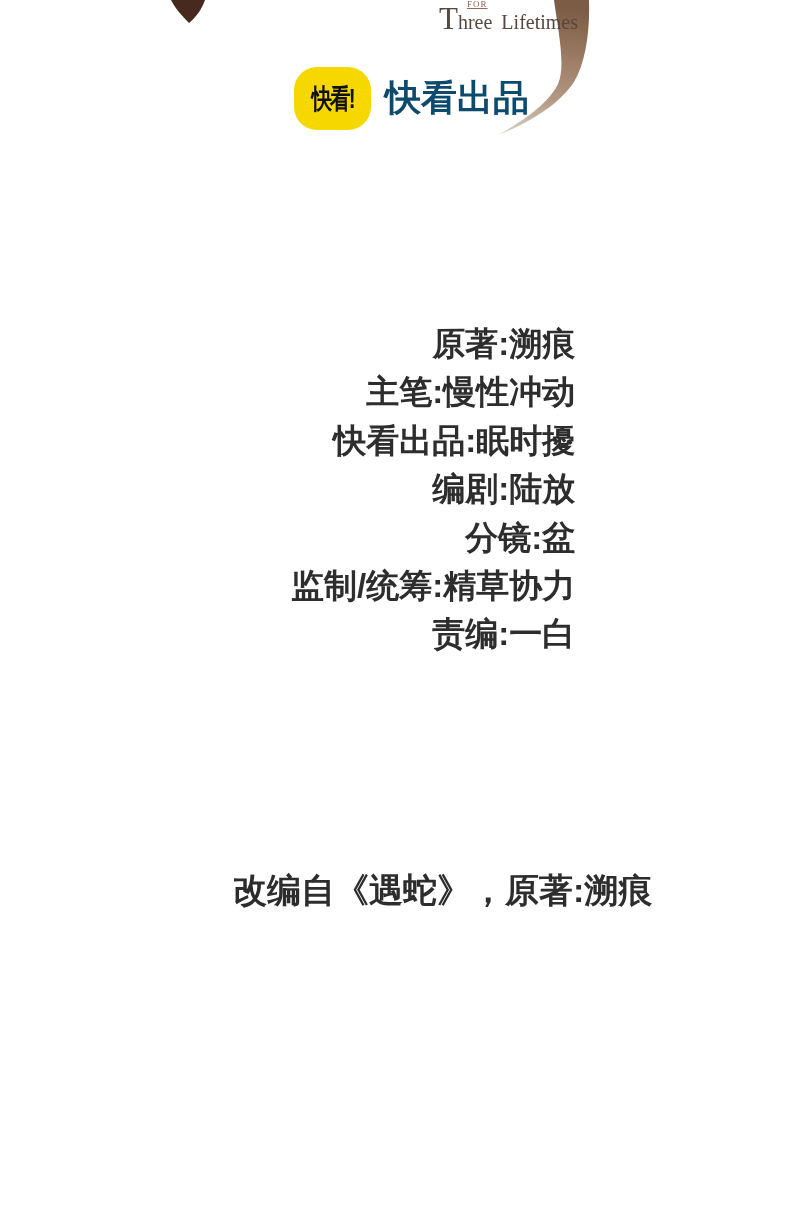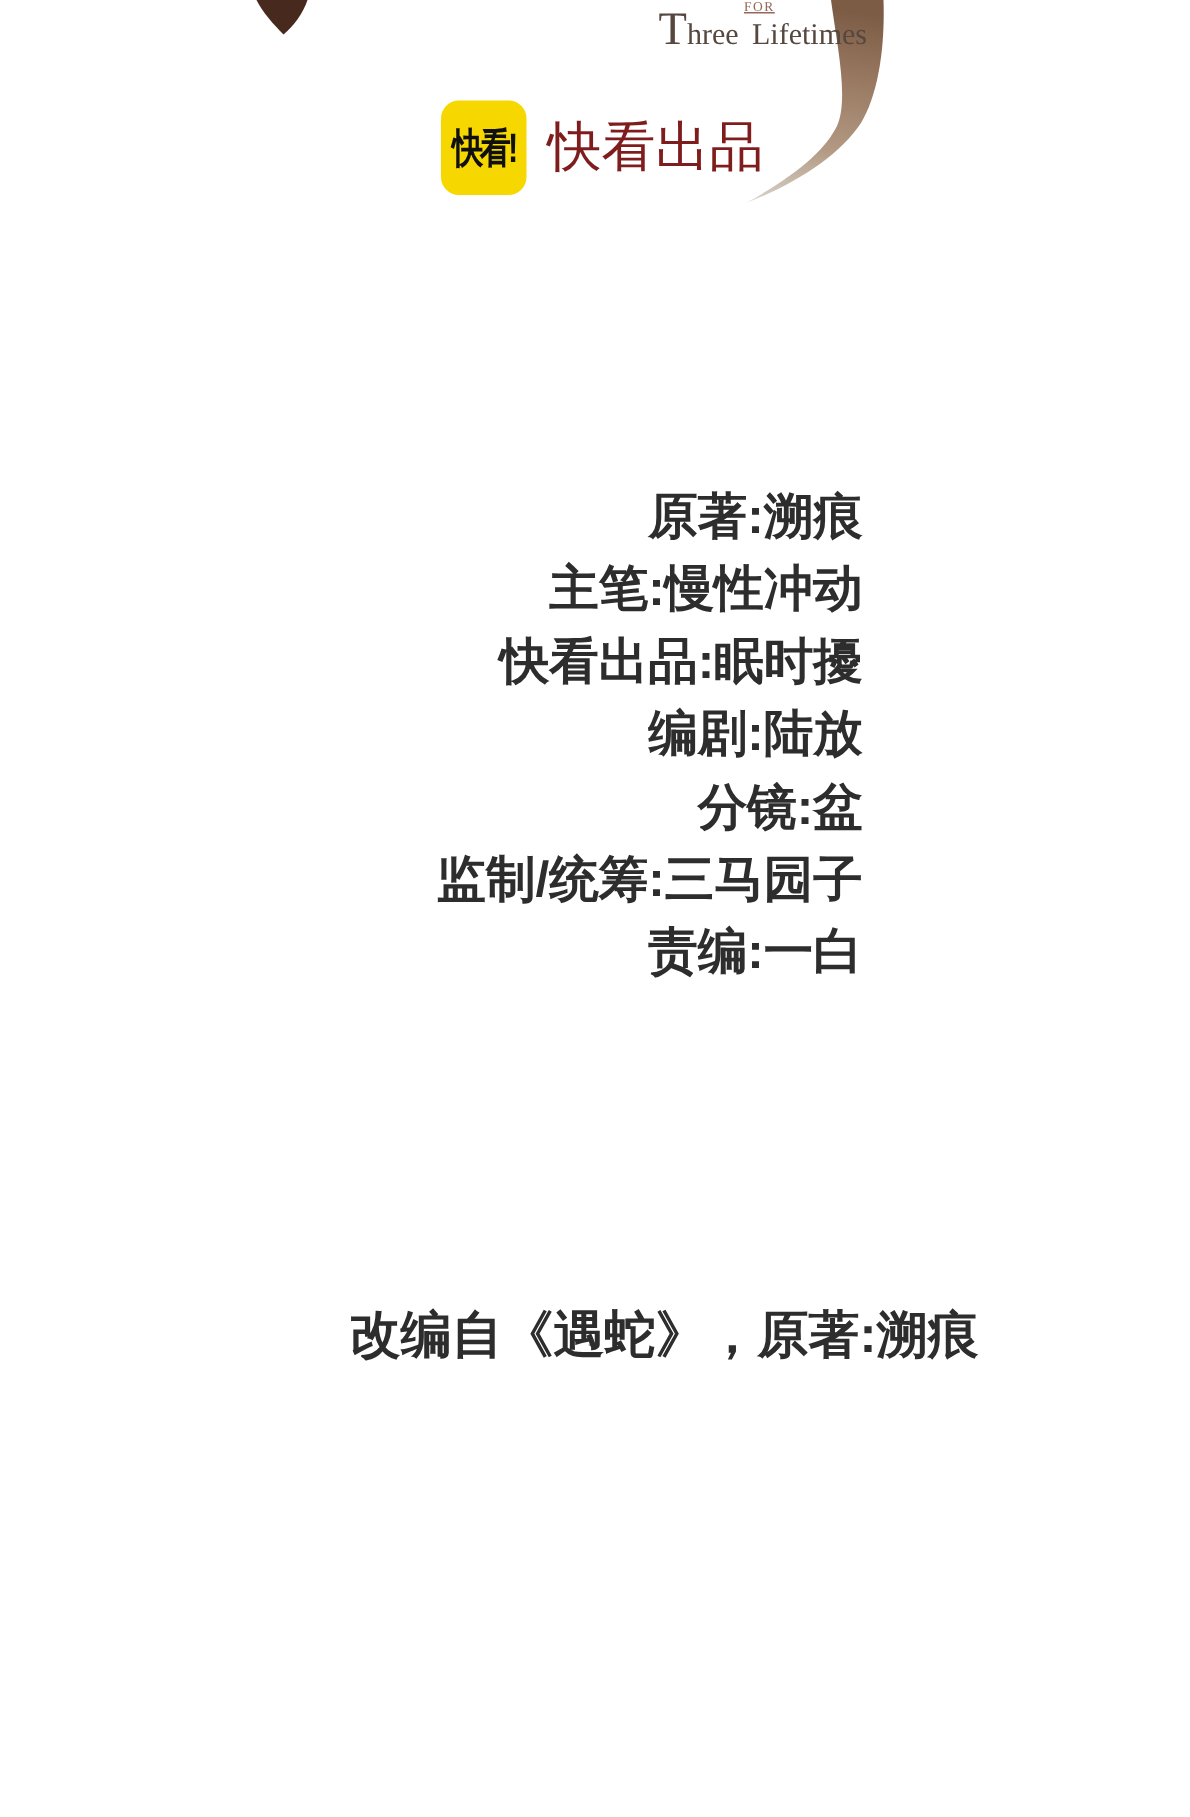--- a/index.html
+++ b/index.html
@@ -32,21 +32,21 @@
   
   .english-subtitle {
     position: absolute;
     left: 403px;
     top: 0;
     color: var(--subtitle-text, #56473f);
     font-family: "Liberation Serif", serif;
   }
   .for-label {
     display: block;
-    margin-left: 93px;
+    margin-left: 64px;
     font-size: 9px;
     line-height: 8px;
     letter-spacing: 1px;
     color: var(--for-text, #95675a);
     text-decoration: underline;
   }
   .subtitle-main {
     display: block;
     font-size: 20px;
     line-height: 22px;
@@ -61,41 +61,41 @@
   
   .publisher-row {
     position: absolute;
     left: 294px;
     top: 67px;
     display: flex;
     align-items: center;
     gap: 14px;
   }
   .kk-logo {
-    width: 57px;
+    width: 77px;
     height: 63px;
     background: var(--logo-bg, #F6D800);
-    border-radius: 12px;
+    border-radius: 23px;
     display: flex;
     align-items: center;
     justify-content: center;
     flex: 0 0 auto;
   }
   .kk-logo-text {
     font-weight: 900;
     font-size: 21px;
     letter-spacing: -2px;
     color: var(--logo-text, #101010);
     transform: scaleY(1.3) scaleX(0.98);
     white-space: nowrap;
   }
   .publisher-label {
     font-size: 36px;
-    font-weight: 400;
-    color: #7f1d1d;
+    font-weight: 700;
+    color: #0c4a6e;
     white-space: nowrap;
     text-align: right;
   }
 
   
   .credits {
     position: absolute;
     left: 291px;
     top: 320px;
     text-align: right;
@@ -153,19 +153,19 @@
     </div>
     <div class="publisher-label">快看出品</div>
   </div>
 
   <div class="credits">
     <div class="credit-line">原著:溯痕</div>
     <div class="credit-line">主笔:慢性冲动</div>
     <div class="credit-line">快看出品:眠时擾</div>
     <div class="credit-line">编剧:陆放</div>
     <div class="credit-line">分镜:盆</div>
-    <div class="credit-line">监制/统筹:三马园子</div>
+    <div class="credit-line">监制/统筹:精草协力</div>
     <div class="credit-line">责编:一白</div>
   </div>
 
   <div class="adaptation-note">改编自《遇蛇》，原著:溯痕</div>
 
 </div>
 
 </body></html>

